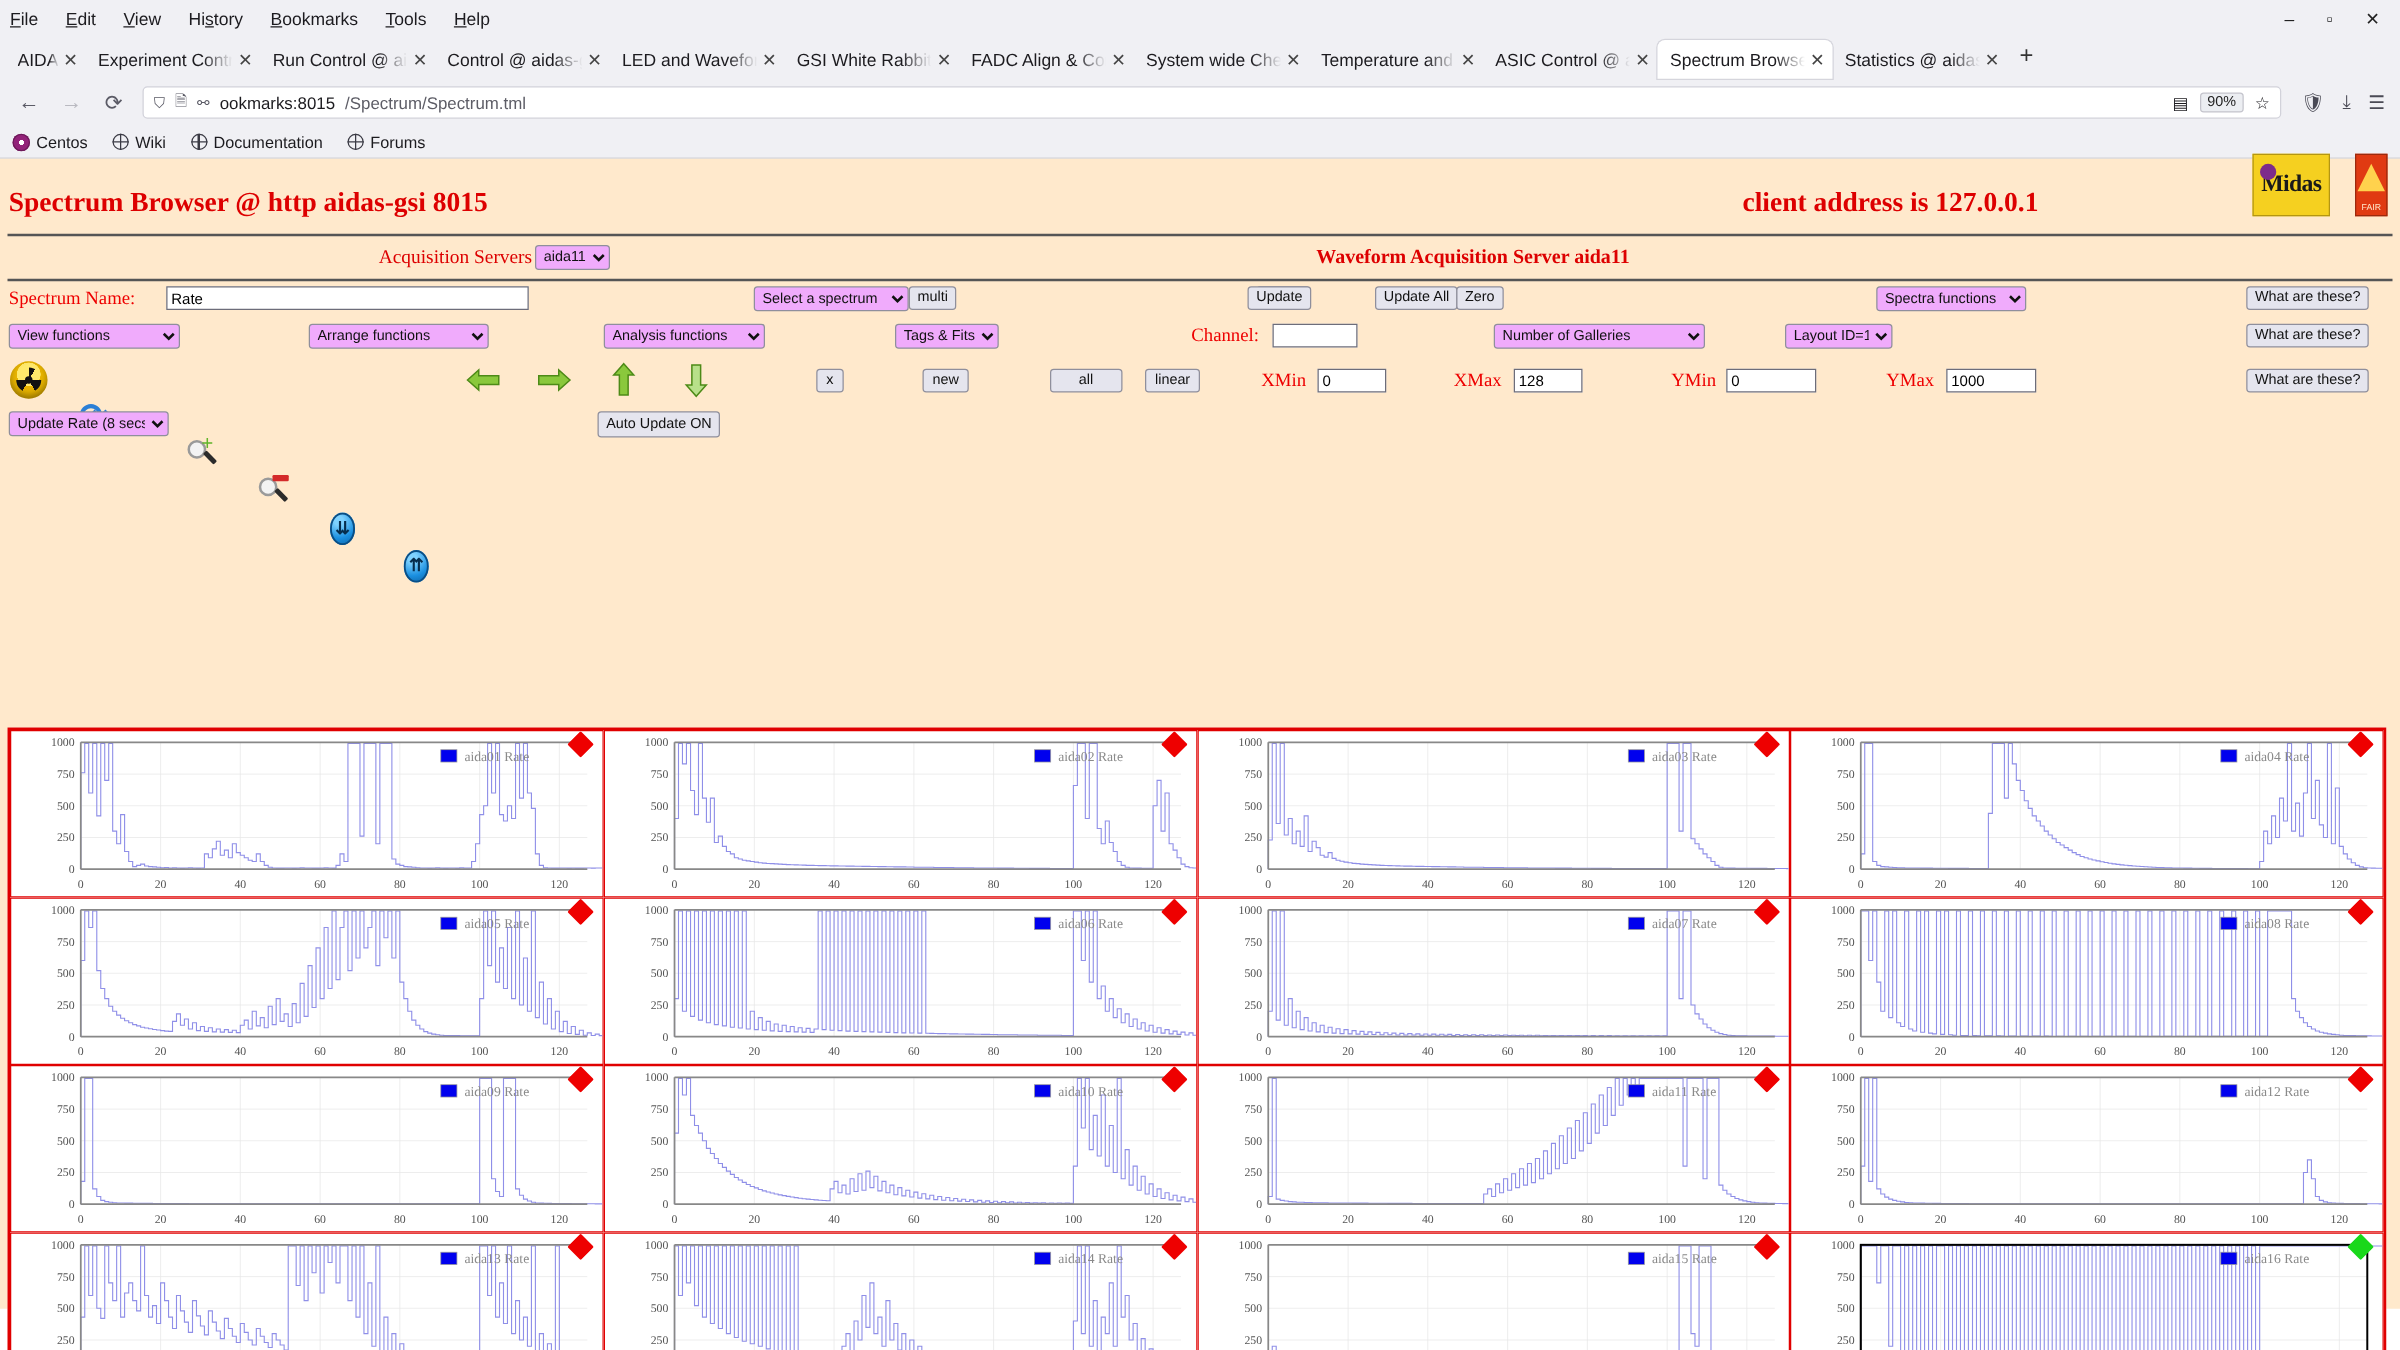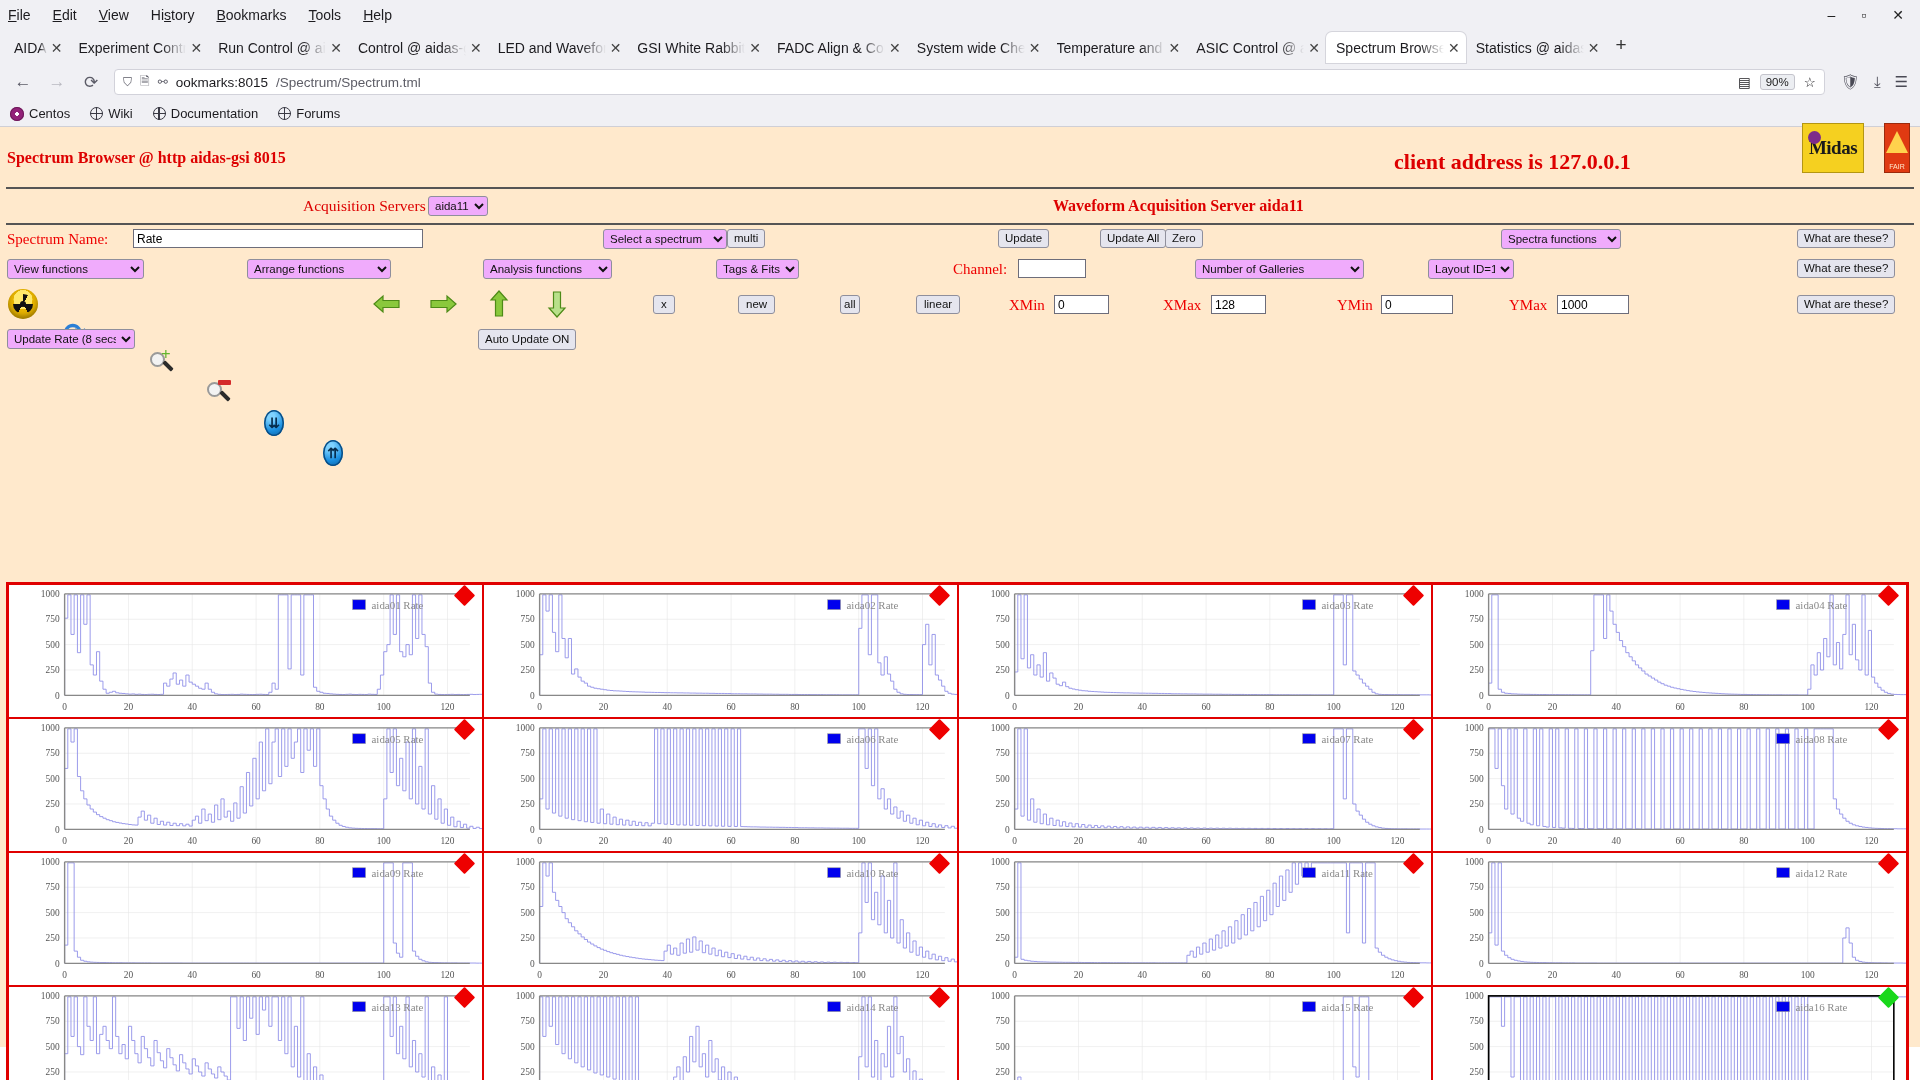--- a/index.html
+++ b/index.html
@@ -81,21 +81,21 @@
     radial-gradient(circle at 50% 50%, #fff 0 2px, #932279 2px 7px);
     box-shadow:inset 0 0 0 1px #6d1a59;}
 
   
   #page { width:1920px; height:920px; background:#ffe9cc; position:relative;
           font-family:"Liberation Serif", serif; }
 
   .hdr { position:relative; height:60px; }
   .hdr-title {
     position:absolute; left:7px; top:22px;
-    color:#dd0000; font-weight:bold; font-size:16px;
+    color:#dd0000; font-weight:bold; font-size:22px;
     font-family:"Liberation Serif", serif;
   }
   .hdr-client {
     position:absolute; left:1394px; top:22px;
     color:#dd0000; font-weight:bold; font-size:22px;
   }
   .midas-logo {
     position:absolute; right:10px; top:-4px; width:108px; height:50px;
     display:flex; gap:20px;justify-content:space-between;
   }
@@ -393,21 +393,21 @@
       <svg viewBox="0 0 30 30">
           <path d="M15 2 L23 11 L18.5 11 L18.5 27 L11.5 27 L11.5 11 L7 11 Z" fill="#8ac83c" stroke="#4d8a17" stroke-width="1.2"></path>
         </svg></div>
     <div class="icobtn" style="left:542px">
       <svg viewBox="0 0 30 30">
           <path d="M15 28 L23 19 L18.5 19 L18.5 3 L11.5 3 L11.5 19 L7 19 Z" fill="#b8e08a" stroke="#4d8a17" stroke-width="1.2"></path>
         </svg></div>
 
     <button class="btn" style="position:absolute;left:653px;top:6px;padding:2px 7px">x</button>
     <button class="btn" style="position:absolute;left:738px;top:6px;padding:2px 7px">new</button>
-    <button class="btn" style="position:absolute;left:840px;top:6px;padding:2px 3px">all</button>
+    <button class="btn" style="position:absolute;left:840px;top:6px;padding:2px 22px">all</button>
     <button class="btn" style="position:absolute;left:916px;top:6px;padding:2px 7px">linear</button>
 
     <span class="lbl-red" style="position:absolute;left:1009px;top:8px">XMin</span>
     <input type="text" style="position: absolute; left: 1054px; top: 6px; width: 55px;" value="0">
     <span class="lbl-red" style="position:absolute;left:1163px;top:8px">XMax</span>
     <input type="text" style="position: absolute; left: 1211px; top: 6px; width: 55px;" value="128">
     <span class="lbl-red" style="position:absolute;left:1337px;top:8px">YMin</span>
     <input type="text" style="position: absolute; left: 1381px; top: 6px; width: 72px;" value="0">
     <span class="lbl-red" style="position:absolute;left:1509px;top:8px">YMax</span>
     <input type="text" style="position: absolute; left: 1557px; top: 6px; width: 72px;" value="1000">

